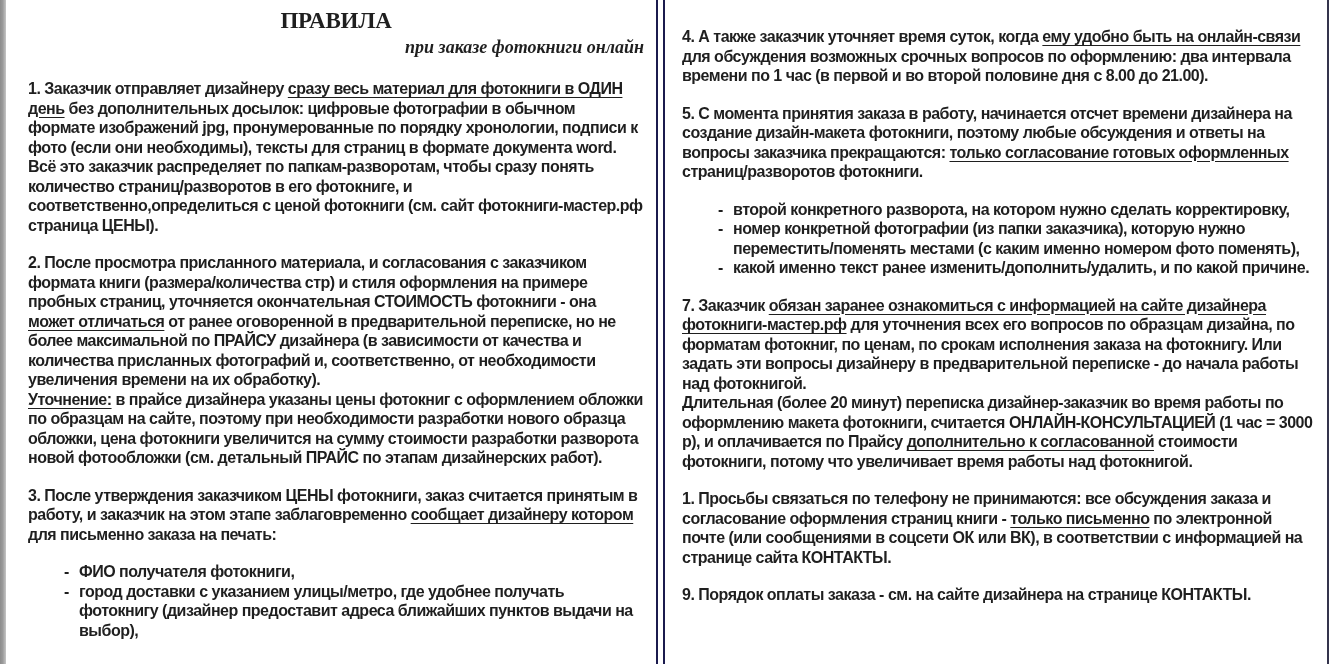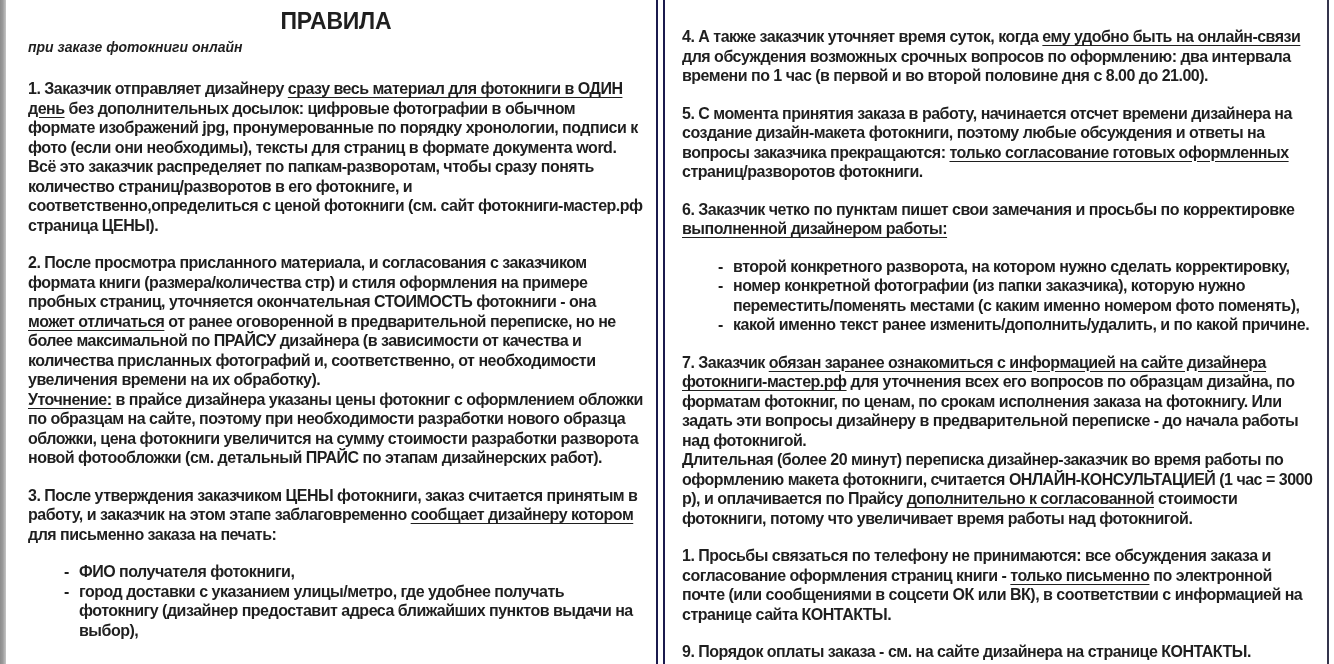--- a/index.html
+++ b/index.html
@@ -12,23 +12,23 @@
     background:linear-gradient(to right,#8c8c8c 0%,#9a9a9a 45%,#c6c6c6 100%); }
   .col-left { flex:none; width:650px; box-sizing:border-box;
     padding:8px 12px 0 22px; overflow:hidden; }
   .divider { flex:none; width:9px; box-sizing:border-box; height:100%;
     border-left:2px solid #1b1b4e; border-right:2px solid #1b1b4e; background:#fff; }
   .col-right { flex:1; box-sizing:border-box; padding:27px 20px 0 17px; overflow:hidden; }
   .right-line { position:absolute; top:0; right:5px; width:2px; height:100%;
     background:#34344c; }
 
   .title-line { text-align:center; font-size:23px; line-height:26px; letter-spacing:-0.2px; }
-  .subtitle { text-align:left; font-style:italic; font-size:14px; line-height:21px;
+  .subtitle { text-align:right; font-style:italic; font-size:18px; line-height:21px;
     margin-top:3px; }
-  .title-block { margin-bottom:21px; }
+  .title-block { margin-bottom:21px;font-family:Liberation Serif, serif; }
 
   .para { font-size:16px; line-height:19.5px; letter-spacing:-0.5px;
     margin:0 0 18px 0; }
   .para .u { text-decoration:underline; text-underline-offset:2.5px; }
   .bullets { margin:14px 0 18px 36px; }
   .bullet { display:flex; font-size:16px; line-height:19.5px; letter-spacing:-0.5px; }
   .bullet .dash { flex:none; width:15px; }
   .bullet .btxt { flex:1; }
 </style>
 </head>
@@ -58,21 +58,20 @@
         </div>
       </div>
   </div>
 
   <div class="divider"></div>
 
   <div class="col-right">
     <div>
         <div class="para"><span>4. А также заказчик уточняет время суток, когда </span><span class="u">ему удобно быть на онлайн-связи</span><span> для обсуждения возможных срочных вопросов по оформлению: два интервала времени по 1 час (в первой и во второй половине дня с 8.00 до 21.00).</span></div>
         <div class="para"><span>5. С момента принятия заказа в работу, начинается отсчет времени дизайнера на создание дизайн-макета фотокниги, поэтому любые обсуждения и ответы на вопросы заказчика прекращаются: </span><span class="u">только согласование готовых оформленных</span><span> страниц/разворотов фотокниги.</span></div>
-        <div class="para"><span>6. Заказчик четко по пунктам пишет свои замечания и просьбы по корректировке </span><span class="u">выполненной дизайнером работы:</span></div>
         <div class="bullets">
           <div class="bullet">
             <span class="dash">-</span>
             <span class="btxt">второй конкретного разворота, на котором нужно сделать корректировку,</span>
           </div>
           <div class="bullet">
             <span class="dash">-</span>
             <span class="btxt">номер конкретной фотографии (из папки заказчика), которую нужно переместить/поменять местами (с каким именно номером фото поменять),</span>
           </div>
           <div class="bullet">

